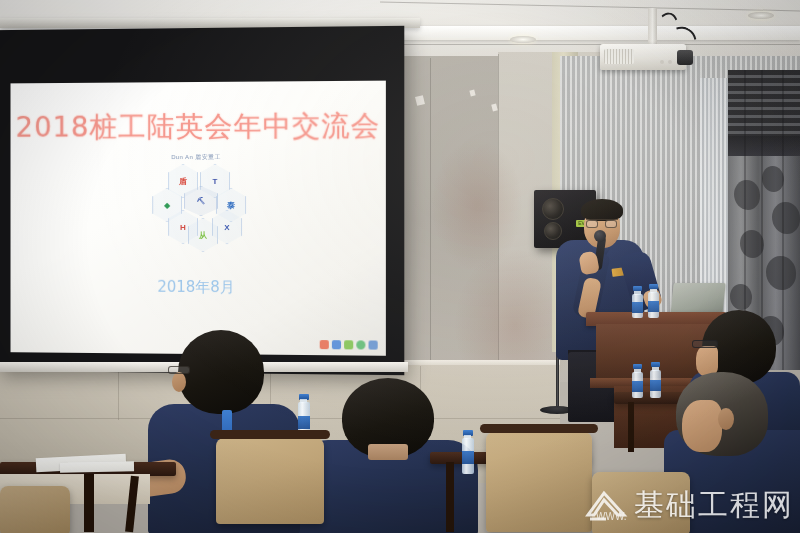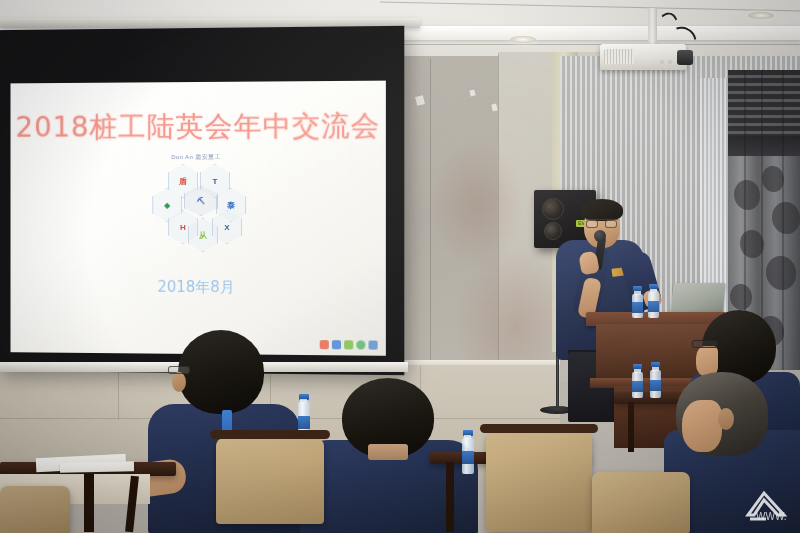--- a/index.html
+++ b/index.html
@@ -716,16 +716,17 @@
 
   <div class="watermark">
     <div class="wm-mark">
       <svg viewBox="0 0 44 40" width="44" height="40" aria-hidden="true">
         <path d="M4 30 L20 8 L40 30 L34 30 L20 15 L10 30 Z" fill="none" stroke="rgba(255,255,255,.92)" stroke-width="3"></path>
         <path d="M6 34 L22 34" stroke="rgba(255,255,255,.92)" stroke-width="3"></path>
       </svg>
       <div class="wm-www">WWW.</div>
     </div>
     <div class="wm-text">
+      <div class="wm-cn">基础工程网</div>
     </div>
   </div>
 
 </div>
 
 </body></html>

